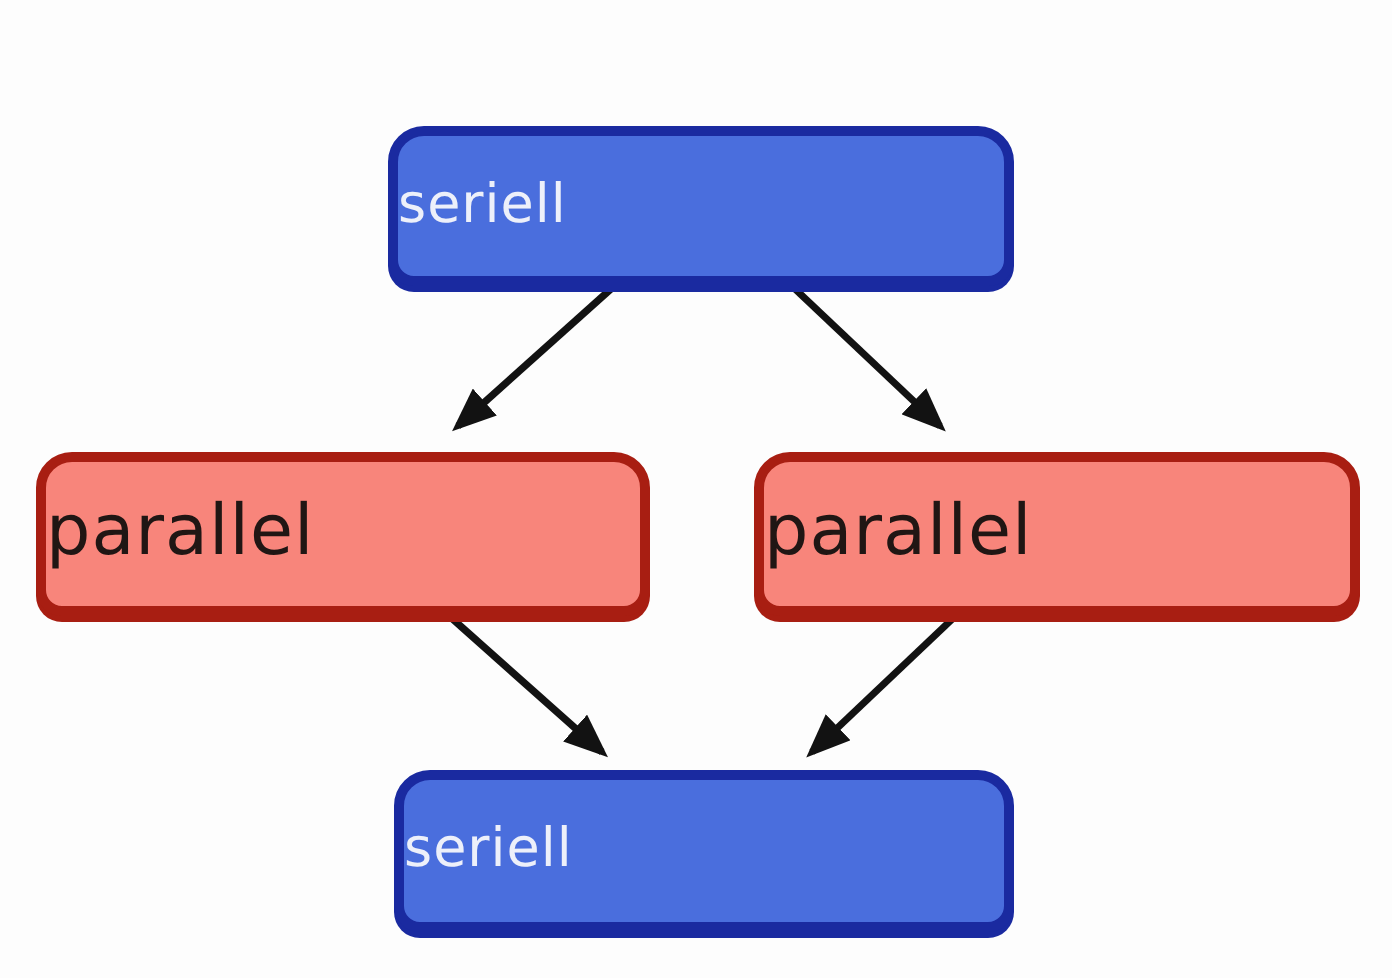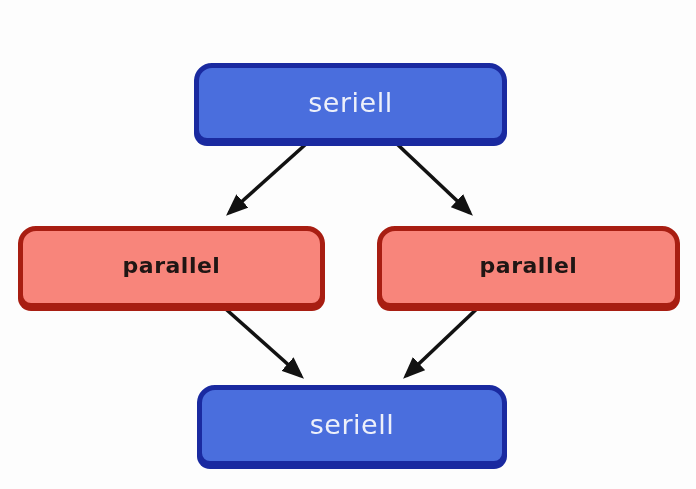--- a/index.html
+++ b/index.html
@@ -23,21 +23,20 @@
     left: 0;
     top: 0;
     width: 696px;
     height: 489px;
   }
   .node {
     position: absolute;
     box-sizing: border-box;
     display: flex;
     align-items: center;
-    justify-content: center;
     border-style: solid;
     border-width: 5px;
     border-radius: 18px 18px 13px 13px;
   }
   .node.serial {
     background: var(--serial-fill, #4a6edd);
     border-color: var(--serial-border, #1a2aa0);
     color: var(--serial-text, #edf0fa);
     box-shadow: 0 3px 0 var(--serial-border, #1a2aa0);
   }
@@ -47,22 +46,21 @@
     color: var(--parallel-text, #201614);
     box-shadow: 0 3px 0 var(--parallel-border, #a81e12);
   }
   .node .label {
     font-size: 27px;
     letter-spacing: 0.5px;
     line-height: 1;
     padding-bottom: 2px;
   }
   .node.parallel .label {
-    font-size: 22px;
-    font-weight: bold;
+    font-size: 35px;
   }
   #node-seriell-top    { left: 194px; top:  63px; width: 313px; height: 80px; }
   #node-parallel-left  { left:  18px; top: 226px; width: 307px; height: 82px; }
   #node-parallel-right { left: 377px; top: 226px; width: 303px; height: 82px; }
   #node-seriell-bottom { left: 197px; top: 385px; width: 310px; height: 81px; }
 </style>
 </head>
 <body>
 
 <div class="stage">

